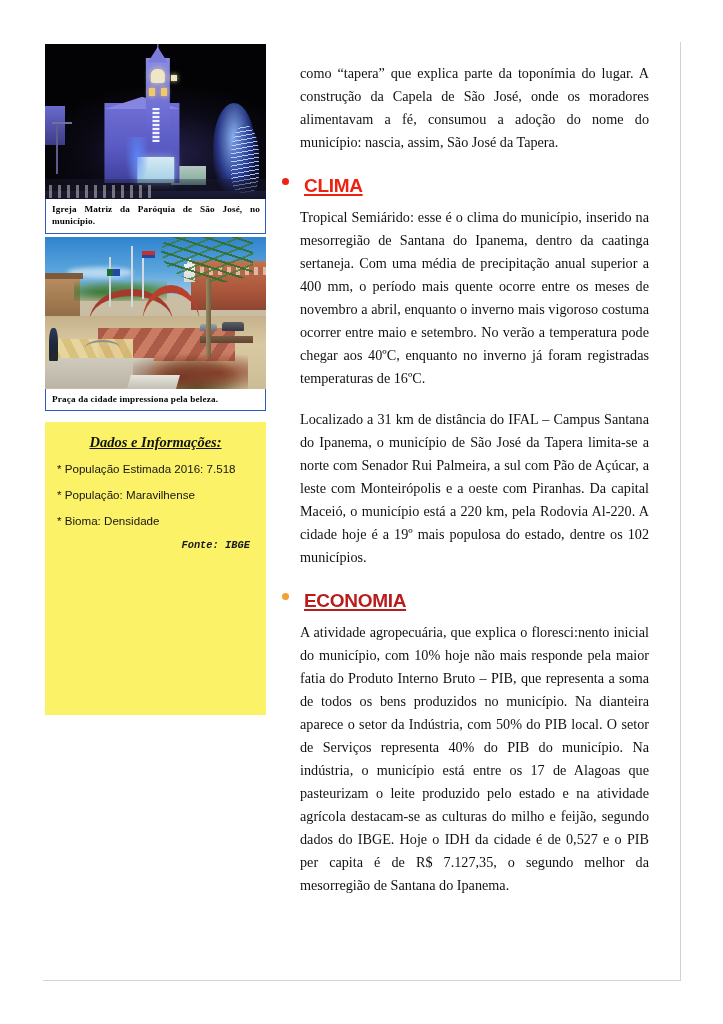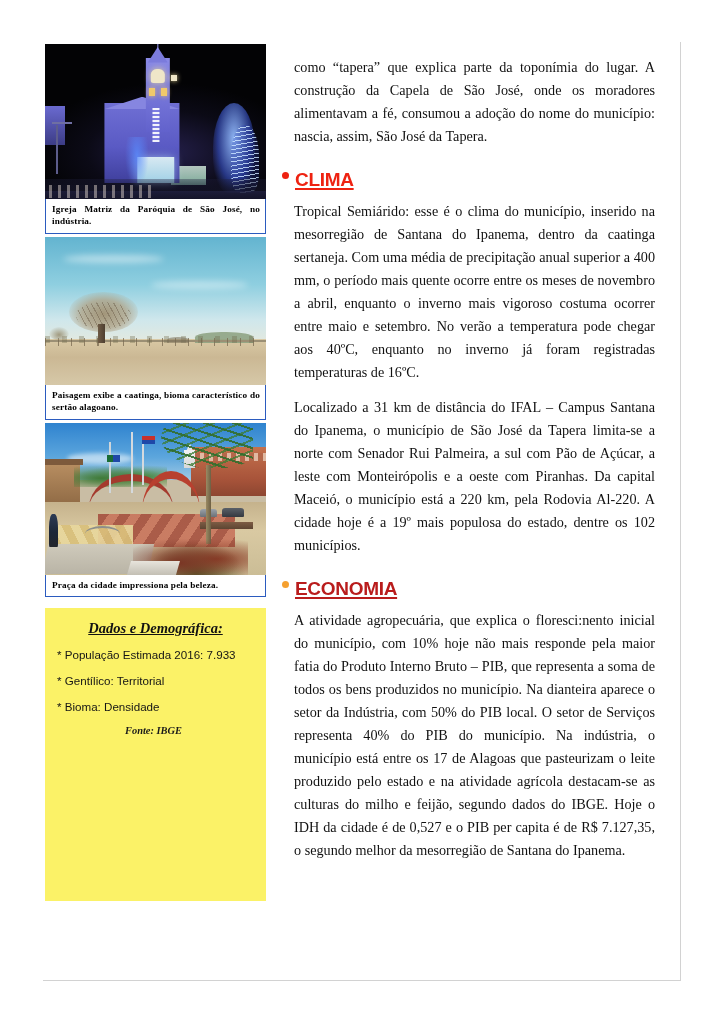--- a/index.html
+++ b/index.html
@@ -105,22 +105,22 @@
   .info-list li {
     font-family: "Liberation Sans", sans-serif;
     font-size: 11.6px;
     line-height: 1.45;
     color: #151515;
     margin-bottom: 9px;
     padding-left: 11px;
     text-indent: -11px;
   }
   .info-source {
-    text-align: center;
-    font-family: Liberation Serif, serif;
+    text-align: right;
+    font-family: Liberation Mono, monospace;
     font-style: italic;
     font-weight: bold;
     font-size: 10.4px;
     color: #1a1a1a;
     margin-top: 6px;
     padding-right: 4px;
   }
 
   
   .col-right {
@@ -128,28 +128,28 @@
     padding: 2px 12px 0 10px;
     box-sizing: border-box;
   }
 
   .body-text {
     font-family: "Liberation Serif", serif;
     font-size: 14.2px;
     line-height: 1.62;
     color: #111111;
     text-align: justify;
-    margin: 12px;
+    margin: 18px;
   }
 
   .section-heading {
     margin: 22px 0 11px 0;
     display: flex;
     align-items: center;
-    gap: 6px;
+    gap: 15px;
     line-height: 1;
   }
   .heading-bullet {
     display: inline-block;
     width: 7px;
     height: 7px;
     border-radius: 50%;
     flex: 0 0 7px;
     position: relative;
     top: -4px;
@@ -334,41 +334,23 @@
           <div class="ch-strip"></div>
           <div class="ch-door"></div>
           <div class="ch-tree"></div>
           <div class="ch-angel"></div>
           <div class="ch-angel2"></div>
           <div class="ch-lamp"></div>
           <div class="ch-lamph"></div>
           <div class="ch-ground"></div>
           <div class="ch-crowd"></div>
         </div>
-        <div class="caption-box">Igreja Matriz da Paróquia de São José, no indústria.</div>
+        <div class="caption-box">Igreja Matriz da Paróquia de São José, no município.</div>
       </div>
 
-      <div class="figure">
-        <div class="photo caatinga">
-          <div class="ca-sky"></div>
-          <div class="ca-cloud1"></div>
-          <div class="ca-cloud2"></div>
-          <div class="ca-ground"></div>
-          <div class="ca-hill"></div>
-          <div class="ca-fence"></div>
-          <div class="ca-fence2"></div>
-          <div class="ca-scrub"></div>
-          <div class="ca-canopy"></div>
-          <div class="ca-canopy2"></div>
-          <div class="ca-trunk"></div>
-          <div class="ca-bush"></div>
-          <div class="ca-shrub2"></div>
-        </div>
-        <div class="caption-box">Paisagem exibe a caatinga, bioma característico do sertão alagoano.</div>
-      </div>
 
       <div class="figure">
         <div class="photo praca">
           <div class="pr-sky"></div>
           <div class="pr-cloud"></div>
           <div class="pr-bldgR"></div>
           <div class="pr-bldgR2"></div>
           <div class="pr-bldgL"></div>
           <div class="pr-bldgLroof"></div>
           <div class="pr-trees"></div>
@@ -391,24 +373,24 @@
           <div class="pr-palm"></div>
           <div class="pr-palmtrunk"></div>
           <div class="pr-planter"></div>
           <div class="pr-planterbox"></div>
           <div class="pr-person"></div>
         </div>
         <div class="caption-box">Praça da cidade impressiona pela beleza.</div>
       </div>
 
       <div class="info-box">
-        <div class="info-title">Dados e Demográfica:</div>
+        <div class="info-title">Dados e Informações:</div>
         <ul class="info-list">
-          <li>* População Estimada 2016: 7.933</li>
-          <li>* Gentílico: Territorial</li>
+          <li>* População Estimada 2016: 7.518</li>
+          <li>* População: Maravilhense</li>
           <li>* Bioma: Densidade</li>
         </ul>
         <div class="info-source">Fonte: IBGE</div>
       </div>
 
     </div>
 
     <div class="col-right">
 
       <p class="body-text">como “tapera” que explica parte da toponímia do lugar. A construção da Capela de São José, onde os moradores alimentavam a fé, consumou a adoção do nome do município: nascia, assim, São José da Tapera.</p>

